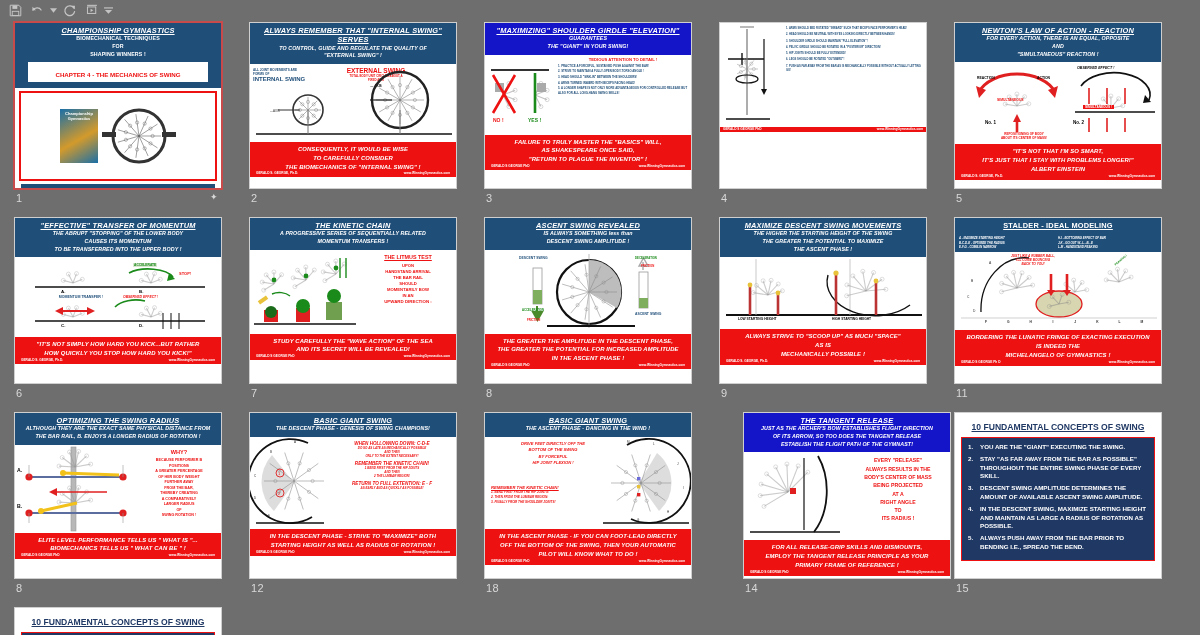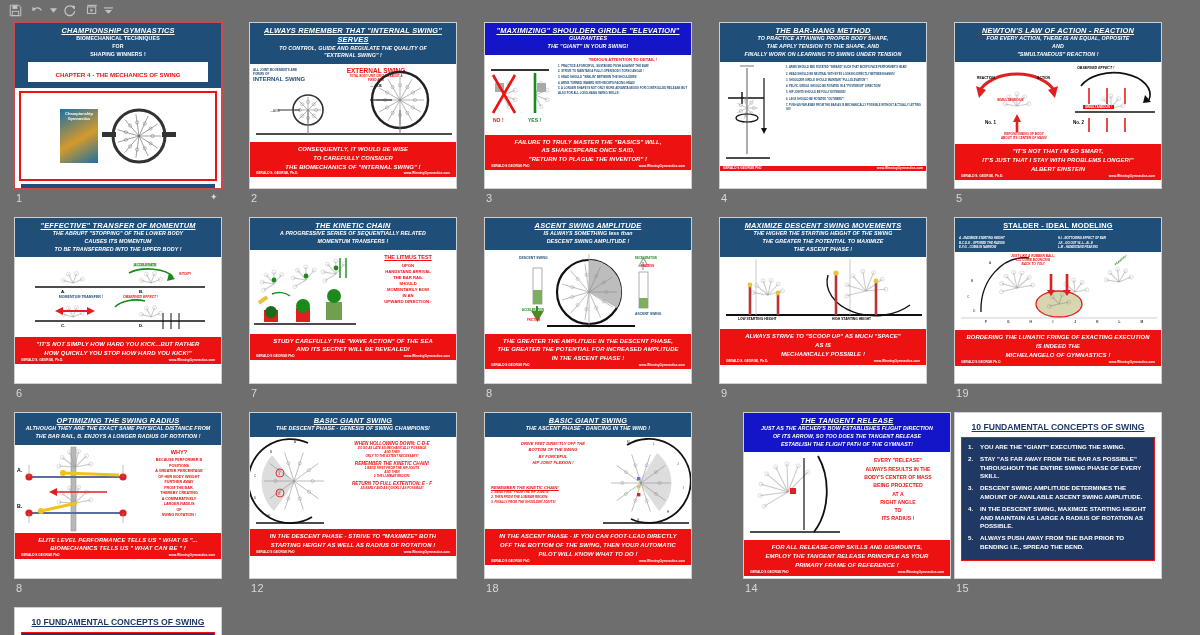--- a/index.html
+++ b/index.html
@@ -316,26 +316,20 @@
           <div class="s-credit">
             <span>GERALD S GEORGE PhD</span>
             <span>www.WinningGymnastics.com</span>
           </div>
         </div>
       </div>
      <div class="slide-num">3</div>
      </div>
     <div class="slide-cell" style="left: 705px; top: 0px;">
       <div class="slide-frame">
-        <div class="s-head">
-          <div class="t1">THE BAR-HANG METHOD</div>
-          <div class="t2 ital">TO PRACTICE ATTAINING PROPER BODY SHAPE,</div>
-          <div class="t2 ital">THE APPLY TENSION TO THE SHAPE, AND</div>
-          <div class="t2 ital">FINALLY WORK ON LEARNING TO SWING UNDER TENSION</div>
-        </div>
         <div class="s-body" style="height:104px;display:flex;">
       <div style="width:66px;position:relative;">
         <svg width="66" height="104" viewBox="0 0 66 104">
           <line x1="8" y1="36" x2="44" y2="36" stroke="#111" stroke-width="1.4"></line>
           <line x1="22" y1="30" x2="22" y2="42" stroke="#111" stroke-width="1.4"></line>
           <path d="M20 4 L34 4 M27 6 L27 92" stroke="#777" stroke-width="1.2" fill="none"></path>
           <line x1="27" y1="46" x2="38.0" y2="46.0" stroke="#999" stroke-width="1" opacity=".55"></line>
               <circle cx="33.8" cy="46.0" r="1.6" fill="none" stroke="#999" stroke-width=".8" opacity=".5"></circle>
               <line x1="27" y1="46" x2="33.9" y2="54.6" stroke="#999" stroke-width="1" opacity=".55"></line>
               <circle cx="31.3" cy="51.3" r="1.6" fill="none" stroke="#999" stroke-width=".8" opacity=".5"></circle>
@@ -592,21 +586,21 @@
             <span>GERALD S GEORGE PhD</span>
             <span>www.WinningGymnastics.com</span>
           </div>
         </div>
       </div>
      <div class="slide-num">7</div>
      </div>
     <div class="slide-cell" style="left: 470px; top: 195px;">
       <div class="slide-frame">
         <div class="s-head">
-          <div class="t1">ASCENT SWING AMPLITUDE</div>
+          <div class="t1">ASCENT SWING REVEALED</div>
           <div class="t2 ital">IS ALWAYS SOMETHING less than</div>
           <div class="t2 ital">DESCENT SWING AMPLITUDE !</div>
         </div>
         <div class="s-body" style="height:84px;">
       <svg width="208" height="84" viewBox="0 0 208 84" style="position:absolute;left:0;top:0;">
         <circle cx="104" cy="42" r="32" fill="none" stroke="#111" stroke-width="2.2"></circle>
         <path d="M104 42 L104 10 A32 32 0 0 1 132 58 Z" fill="#bdbdbd"></path>
         <line x1="104" y1="42" x2="132.0" y2="42.0" stroke="#888" stroke-width="1" opacity=".55"></line>
             <circle cx="121.4" cy="42.0" r="1.6" fill="none" stroke="#888" stroke-width=".8" opacity=".5"></circle>
             <line x1="104" y1="42" x2="127.6" y2="57.1" stroke="#888" stroke-width="1" opacity=".55"></line>
@@ -816,21 +810,21 @@
         <div class="s-foot">
           <div class="f1 ital">BORDERING THE LUNATIC FRINGE OF EXACTING EXECUTION</div>
           <div class="f1 ital">IS INDEED THE</div>
           <div class="f1 ital">MICHELANGELO OF GYMNASTICS !</div>
           <div class="s-credit">
             <span>GERALD S GEORGE Ph D</span>
             <span>www.WinningGymnastics.com</span>
           </div>
         </div>
       </div>
-     <div class="slide-num">19</div>
+     <div class="slide-num">11</div>
      </div>
     <div class="slide-cell" style="left: 0px; top: 390px;">
       <div class="slide-frame">
         <div class="s-head">
           <div class="t1">OPTIMIZING THE SWING RADIUS</div>
           <div class="t2 ital">ALTHOUGH THEY ARE THE EXACT SAME PHYSICAL DISTANCE FROM</div>
           <div class="t2 ital">THE BAR RAIL, B. ENJOYS A LONGER RADIUS OF ROTATION  !</div>
         </div>
         <div class="s-body" style="height:88px;display:flex;">
       <div style="width:122px;position:relative;">

